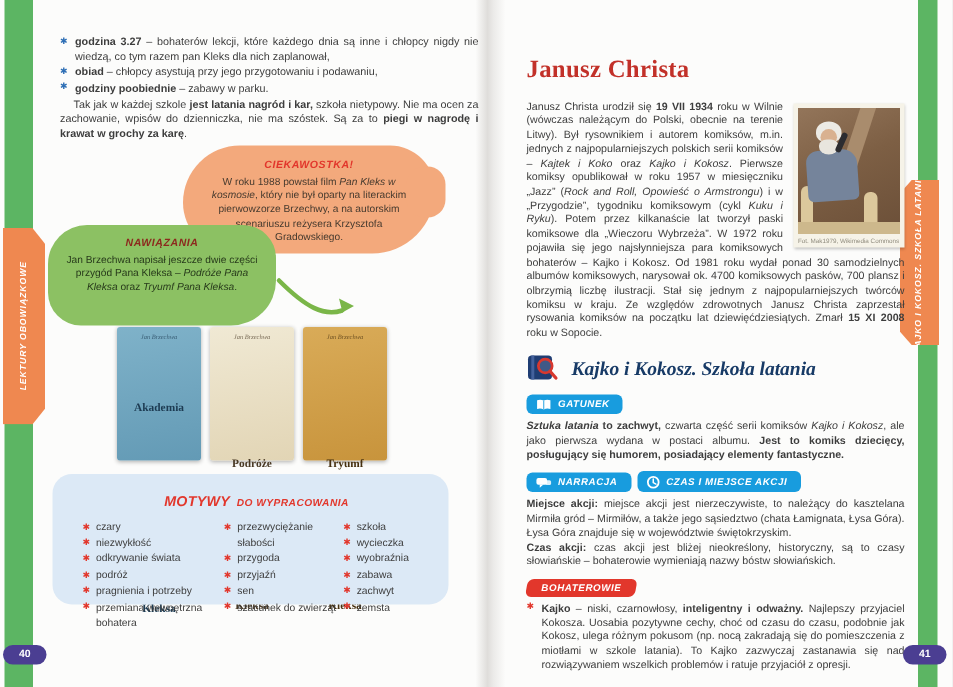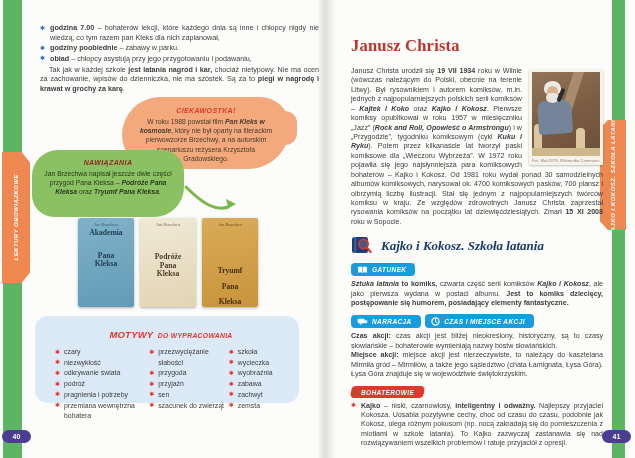--- a/index.html
+++ b/index.html
@@ -2,21 +2,21 @@
 <html><head>
 <meta charset="utf-8">
 <style>
   html,body { margin:0; padding:0; background:#e9e9e7; }
   .spread {
     position:relative; width:635px; height:458px; margin:0 auto;
     background:#fcfcfb; overflow:hidden;
     font-family:"Liberation Sans", sans-serif; color:#3d3d3d;
   }
   .b { font-weight:bold; }
-  .i { font-style:italic;font-weight:bold; }
+  .i { font-style:italic; }
 
   
   .edge-strip-left  { position:absolute; left:3px;  top:0; width:19px; height:100%; background:#5cb563; }
   .edge-strip-right { position:absolute; right:10px; top:0; width:13px; height:100%; background:#5cb563; }
   .gutter { position:absolute; left:317px; top:0; width:20px; height:100%;
     background:linear-gradient(90deg, rgba(0,0,0,0) 0%, rgba(90,80,70,.18) 40%, rgba(90,80,70,.10) 60%, rgba(0,0,0,0) 100%); }
   .tab { position:absolute; background:#ef8850; display:flex; align-items:center; justify-content:center; }
   .tab-left  { left:2px; top:152px; width:28px; height:131px;
     clip-path:polygon(0 0,70% 0,100% 8%,100% 92%,70% 100%,0 100%); }
   .tab-right { right:9px; top:120px; width:26px; height:110px;
@@ -48,21 +48,21 @@
   .ciek-title { color:#e2372c; font-weight:bold; font-style:italic; font-size:7px; letter-spacing:.4px; margin-bottom:3px; }
   .bubble-text { font-size:6.8px; line-height:1.35; color:#463a2e; position:relative; }
   .nawiazania { left:10px; top:150px; width:152px; height:67px; background:#8cc163;
     border-radius:26px 22px 30px 22px; padding:9px 12px; z-index:2; }
   .naw-title { color:#8c2a1e; font-weight:bold; font-style:italic; font-size:7px; letter-spacing:.4px; margin-bottom:3px; }
   .nawiazania .bubble-text { color:#273a1b; }
   .arrow-svg { position:absolute; left:160px; top:183px; z-index:3; }
 
   .books { position:absolute; left:56px; top:218px; display:flex; gap:6px; }
   .book { width:56px; height:89px; border-radius:2px; box-shadow:0 1px 3px rgba(0,0,0,.3);
-    display:flex; flex-direction:column; align-items:center; font-family:"Liberation Serif", serif; }
+    display:flex; flex-direction:column; align-items:center; font-family:"Liberation Serif", serif;gap:39px; }
   .book .author { font-size:4.3px; margin-top:4px; opacity:.75; font-style:italic; }
   .book .bline  { font-weight:bold; font-size:7.6px; line-height:1.15; }
   .book-1 { background:linear-gradient(170deg,#7fb2c9 0%,#639ab5 100%); color:#1d3b52; }
   .book-1 .bline:nth-of-type(2){ margin-top:2px; }
   .book-1 .sp { height:14px; }
   .book-2 { background:linear-gradient(170deg,#f0e9d4 0%,#e2d5b5 100%); color:#4a3a26; }
   .book-2 .sp { height:26px; }
   .book-3 { background:linear-gradient(170deg,#d9ab58 0%,#c8943c 100%); color:#46300f;justify-content:space-between; }
   .book-3 .sp { height:26px; }
 
@@ -122,24 +122,24 @@
   <div class="tab tab-left">
     <span class="tab-text">LEKTURY OBOWIĄZKOWE</span>
   </div>
   <div class="tab tab-right">
     <span class="tab-text">KAJKO I KOKOSZ. SZKOŁA LATANIA</span>
   </div>
 
   <div class="page-left">
 
     <div class="schedule">
-      <div class="bullet-row"><span><span class="b">godzina 7.00</span><span> – bohaterów lekcji, które każdego dnia są inne i chłopcy nigdy nie wiedzą, co tym razem pan Kleks dla nich zaplanował,</span></span></div>
+      <div class="bullet-row"><span><span class="b">godzina 3.27</span><span> – bohaterów lekcji, które każdego dnia są inne i chłopcy nigdy nie wiedzą, co tym razem pan Kleks dla nich zaplanował,</span></span></div>
+      <div class="bullet-row"><span><span class="b">obiad</span><span> – chłopcy asystują przy jego przygotowaniu i podawaniu,</span></span></div>
       <div class="bullet-row"><span><span class="b">godziny poobiednie</span><span> – zabawy w parku.</span></span></div>
-      <div class="bullet-row"><span><span class="b">obiad</span><span> – chłopcy asystują przy jego przygotowaniu i podawaniu,</span></span></div>
-      <div class="closing-par"><span>Tak jak w każdej szkole </span><span class="b">jest latania nagród i kar,</span><span> chociaż nietypowy. Nie ma ocen za zachowanie, wpisów do dzienniczka, nie ma szóstek. Są za to </span><span class="b">piegi w nagrodę i krawat w grochy za karę</span><span>.</span></div>
+      <div class="closing-par"><span>Tak jak w każdej szkole </span><span class="b">jest latania nagród i kar,</span><span> szkoła nietypowy. Nie ma ocen za zachowanie, wpisów do dzienniczka, nie ma szóstek. Są za to </span><span class="b">piegi w nagrodę i krawat w grochy za karę</span><span>.</span></div>
     </div>
 
     <div class="bubble ciekawostka">
       <div class="ciek-title">CIEKAWOSTKA!</div>
       <div class="bubble-text"><span>W roku 1988 powstał film </span><span class="i">Pan Kleks w kosmosie</span><span>, który nie był oparty na literackim pierwowzorze Brzechwy, a na autorskim scenariuszu reżysera Krzysztofa Gradowskiego.</span></div>
     </div>
 
     <div class="bubble nawiazania">
       <div class="naw-title">NAWIĄZANIA</div>
       <div class="bubble-text"><span>Jan Brzechwa napisał jeszcze dwie części przygód Pana Kleksa – </span><span class="i">Podróże Pana Kleksa</span><span> oraz </span><span class="i">Tryumf Pana Kleksa</span><span>.</span></div>
@@ -240,40 +240,40 @@
         <span class="section-title">Kajko i Kokosz. Szkoła latania</span>
       </div>
 
       <div class="badge">
         <svg width="11" height="8" viewBox="0 0 12 9">
           <path d="M1 1 Q3.5 0 6 1.2 Q8.5 0 11 1 V7.5 Q8.5 6.6 6 7.8 Q3.5 6.6 1 7.5 Z" fill="#fff"></path>
           <line x1="6" y1="1.2" x2="6" y2="7.8" stroke="#189cde" stroke-width=".7"></line>
         </svg>
         <span class="badge-label">GATUNEK</span>
       </div>
-      <div class="sec-text"><span class="b i">Sztuka latania</span><span class="b"> to komiks,</span><span> czwarta część serii komiksów </span><span class="i">Kajko i Kokosz</span><span>, ale jako pierwsza wydana w postaci albumu. </span><span class="b">Jest to komiks dziecięcy, postępowanie się humorem, posiadający elementy fantastyczne.</span></div>
+      <div class="sec-text"><span class="b i">Sztuka latania</span><span class="b"> to zachwyt,</span><span> czwarta część serii komiksów </span><span class="i">Kajko i Kokosz</span><span>, ale jako pierwsza wydana w postaci albumu. </span><span class="b">Jest to komiks dziecięcy, posługujący się humorem, posiadający elementy fantastyczne.</span></div>
 
       <div class="badge">
         <svg width="11" height="8" viewBox="0 0 12 9">
           <rect x="0.5" y="0.8" width="8" height="5" rx="1.5" fill="#fff"></rect>
           <path d="M3 5.6 L3 8 L5.8 5.6 Z" fill="#fff"></path>
           <rect x="7.2" y="2.4" width="4.3" height="3.6" rx="1.2" fill="#fff" opacity=".85"></rect>
         </svg>
         <span class="badge-label">NARRACJA</span>
       </div>
 
       <div class="badge">
         <svg width="9" height="9" viewBox="0 0 9 9">
           <circle cx="4.5" cy="4.5" r="3.6" fill="none" stroke="#fff" stroke-width="1.2"></circle>
           <path d="M4.5 2.4 V4.7 L6.3 5.7" stroke="#fff" stroke-width="1" fill="none" stroke-linecap="round"></path>
         </svg>
         <span class="badge-label">CZAS I MIEJSCE AKCJI</span>
       </div>
+      <div class="sec-text"><span class="b">Miejsce akcji:</span><span> miejsce akcji jest nierzeczywiste, to należący do kasztelana Mirmiła gród – Mirmiłów, a także jego sąsiedztwo (chata Łamignata, Łysa Góra). Łysa Góra znajduje się w województwie świętokrzyskim.</span></div>
       <div class="sec-text"><span class="b">Czas akcji:</span><span> czas akcji jest bliżej nieokreślony, historyczny, są to czasy słowiańskie – bohaterowie wymieniają nazwy bóstw słowiańskich.</span></div>
-      <div class="sec-text"><span class="b">Miejsce akcji:</span><span> miejsce akcji jest nierzeczywiste, to należący do kasztelana Mirmiła gród – Mirmiłów, a także jego sąsiedztwo (chata Łamignata, Łysa Góra). Łysa Góra znajduje się w województwie świętokrzyskim.</span></div>
 
       <div class="badge badge-red">
         <span class="badge-label">BOHATEROWIE</span>
       </div>
       <div class="sec-text kajko-row">
         <span><span class="b">Kajko</span><span> – niski, czarnowłosy, </span><span class="b">inteligentny i odważny.</span><span> Najlepszy przyjaciel Kokosza. Uosabia pozytywne cechy, choć od czasu do czasu, podobnie jak Kokosz, ulega różnym pokusom (np. nocą zakradają się do pomieszczenia z miotłami w szkole latania). To Kajko zazwyczaj zastanawia się nad rozwiązywaniem wszelkich problemów i ratuje przyjaciół z opresji.</span></span>
       </div>
 
     </div>
   </div>

